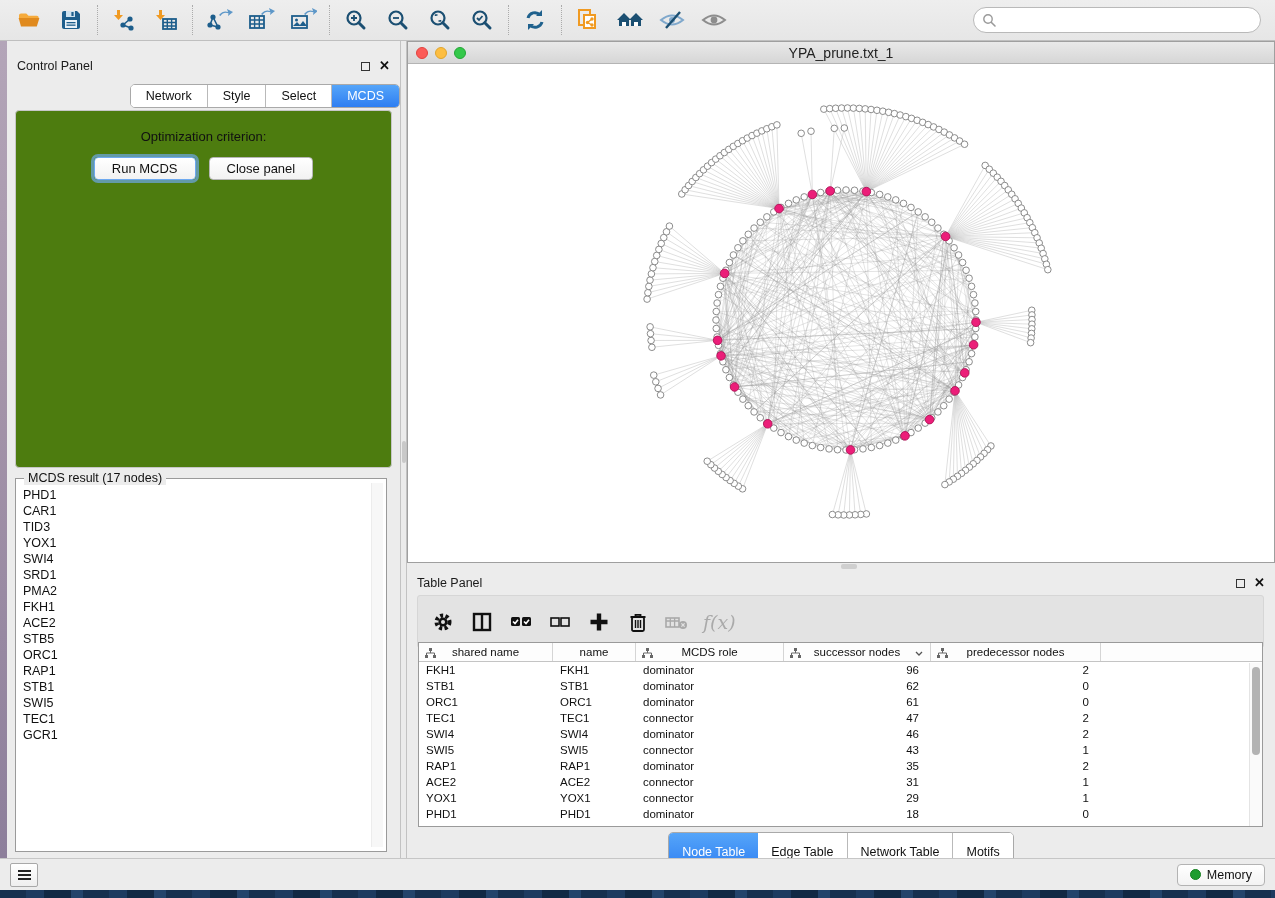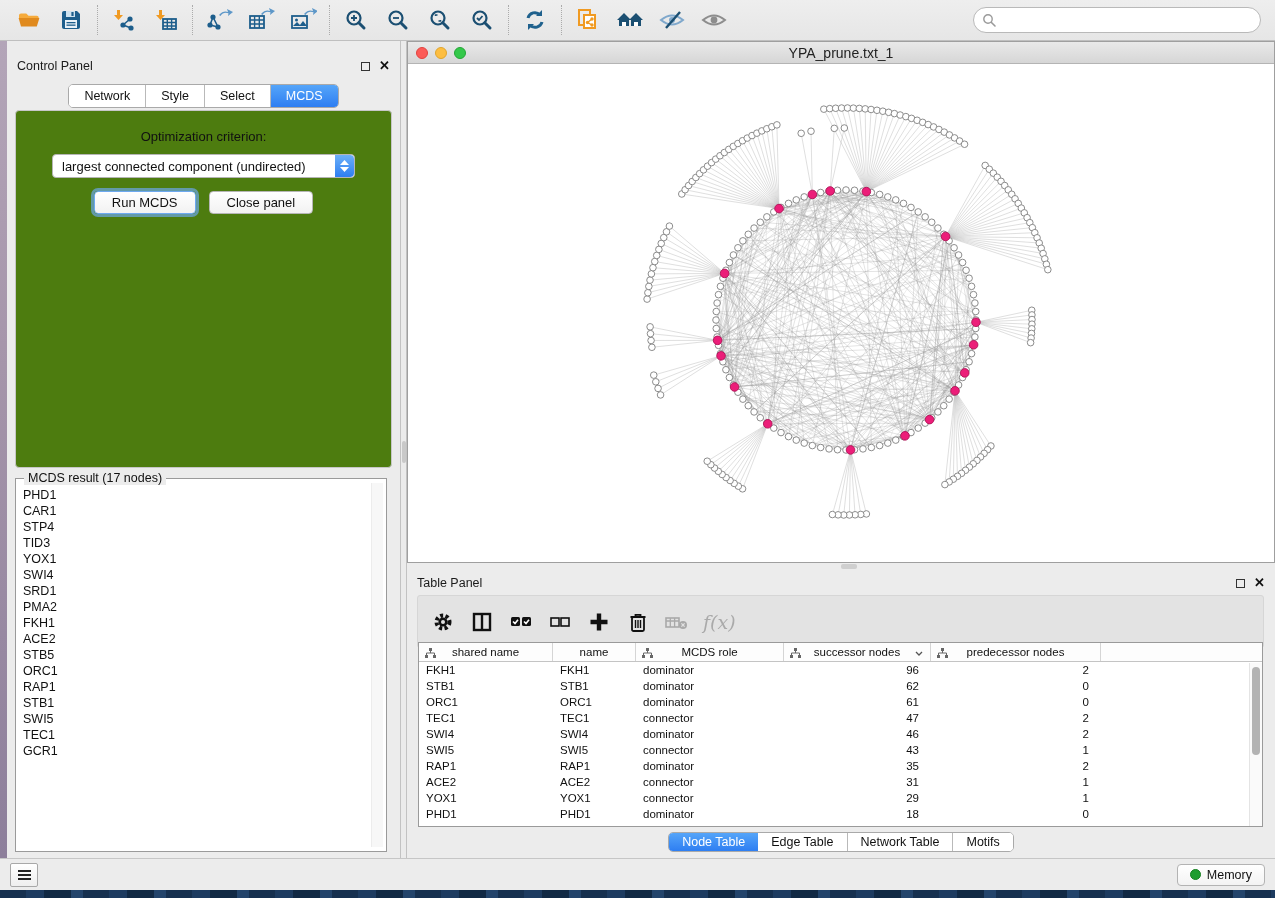--- a/index.html
+++ b/index.html
@@ -26,21 +26,21 @@
 
   
   .control-panel { position:absolute; left:7px; top:53px; width:393px; height:817px;
     background:#ececec; }
   .panel-header { height:26px; display:flex; align-items:center; padding:0 10px; }
   .panel-title { font-size:12.5px; color:#1a1a1a; }
   .panel-ctrls { margin-left:auto; display:flex; align-items:center; gap:9px; }
   .float-box { width:9px; height:9px; border:1.6px solid #333; display:inline-block; }
   .close-x { font-size:13px; font-weight:bold; color:#111; line-height:10px; }
 
-  .cp-tabs { position:absolute; left:0; right:0; top:31px; display:flex; justify-content:center; }
+  .cp-tabs { position:absolute; left:0; right:0; top:31px; display:flex; justify-content:flex-end; }
   .seg { display:flex; border:1px solid #a9a9a9; border-radius:5px; overflow:hidden; background:#fff; }
   .seg-item { font-size:12.5px; color:#111; padding:4px 15px; background:#fff;
     border-right:1px solid #b9b9b9; cursor:default; }
   .seg-item:last-child { border-right:none; }
   .seg-item.active { background:linear-gradient(#55a5f9,#2e7ef2); color:#fff; border-right:none; }
 
   .cp-pane { position:absolute; left:8px; right:8px; top:57px; height:358px;
     background:#4d7c0f; border:1px solid #c7c7c7; border-radius:4px; }
   .opt-label { text-align:center; margin-top:18px; font-size:13px; color:#111; }
   .dd-row { margin:10px 36px 0 36px; position:relative; }
@@ -104,21 +104,21 @@
   .th .sortv { position:absolute; right:7px; top:8px; }
   .t-row { display:grid; grid-template-columns:134px 83px 148px 147px 170px 1fr; height:16px; }
   .td { font-size:11.5px; color:#111; line-height:16px; padding-left:7px; white-space:nowrap; }
   .td.num { text-align:right; padding-right:12px; }
   .t-scroll { position:absolute; right:0; top:20px; bottom:0; width:13px;
     background:#fafafa; border-left:1px solid #e4e4e4; }
   .t-thumb { position:absolute; left:2px; top:4px; width:8px; height:88px;
     background:#b3b3b3; border-radius:4px; }
 
   .tp-tabs { position:absolute; left:0; right:0; top:262px; display:flex; justify-content:center; }
-  .tp-tabs .seg-item { padding:2px 13px; font-size:12.5px; }
+  .tp-tabs .seg-item { padding:12px 13px; font-size:12.5px; }
 
   
   .status-bar { position:absolute; left:0; top:858px; width:1275px; height:32px;
     background:#ececec; border-top:1px solid #c6c6c6; display:flex; align-items:center; padding:0 10px; }
   .list-btn { width:28px; height:24px; border:1px solid #a8a8a8; background:linear-gradient(#fff,#eee);
     border-radius:2px; display:flex; align-items:center; justify-content:center; }
   .burger { width:13px; height:2px; background:#222; box-shadow:0 4px 0 #222, 0 8px 0 #222; margin-bottom:8px; }
   .memory-btn { margin-left:auto; display:flex; align-items:center; gap:6px;
     border:1px solid #b3b3b3; border-radius:4px; background:linear-gradient(#fff,#f3f3f3);
     padding:3px 12px; font-size:12.5px; color:#111; }
@@ -279,44 +279,30 @@
   <div class="cp-tabs">
     <div class="seg" id="cp-tab-seg">
         <div class="seg-item">Network</div>
         <div class="seg-item">Style</div>
         <div class="seg-item">Select</div>
         <div class="seg-item active">MCDS</div>
       </div>
   </div>
   <div class="cp-pane">
     <div class="opt-label">Optimization criterion:</div>
-    <div class="dd-row">
-      <div class="dropdown">
-        <span>largest connected component (undirected)</span>
-        <span class="dd-stepper">
-          <svg width="9" height="5">
-              <path d="M4.5 0 9 5H0z" fill="#fff"></path>
-            </svg>
-          <svg width="9" height="5">
-              <path d="M4.5 5 0 0h9z" fill="#fff"></path>
-            </svg>
-        </span>
-      </div>
-    </div>
     <div class="btn-row">
       <button class="mac-btn focus">Run MCDS</button>
       <button class="mac-btn">Close panel</button>
     </div>
   </div>
   <div class="cp-result">
     <span class="cp-result-legend">MCDS result (17 nodes)</span>
     <div class="result-list" id="result-list">
         <div>PHD1</div>
         <div>CAR1</div>
-        <div>STP4</div>
         <div>TID3</div>
         <div>YOX1</div>
         <div>SWI4</div>
         <div>SRD1</div>
         <div>PMA2</div>
         <div>FKH1</div>
         <div>ACE2</div>
         <div>STB5</div>
         <div>ORC1</div>
         <div>RAP1</div>

